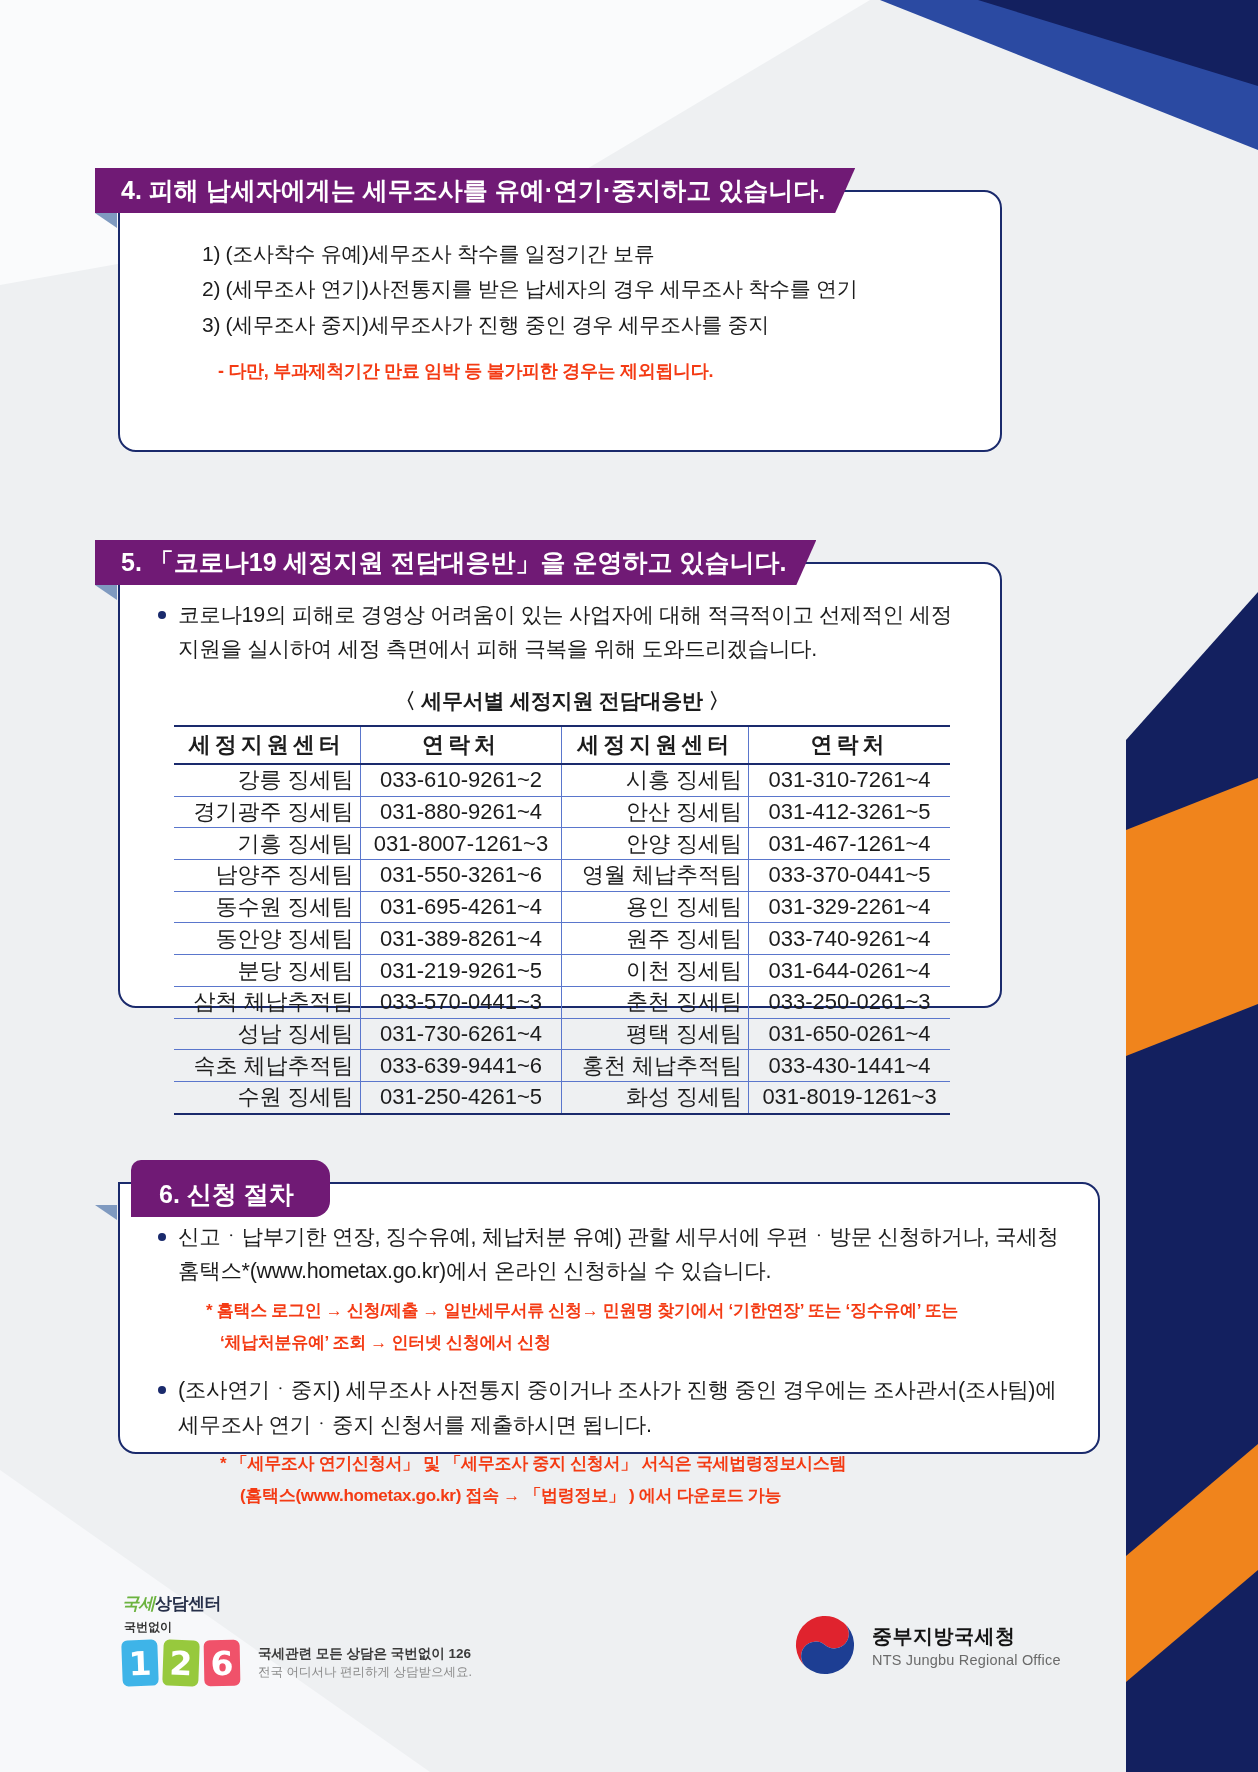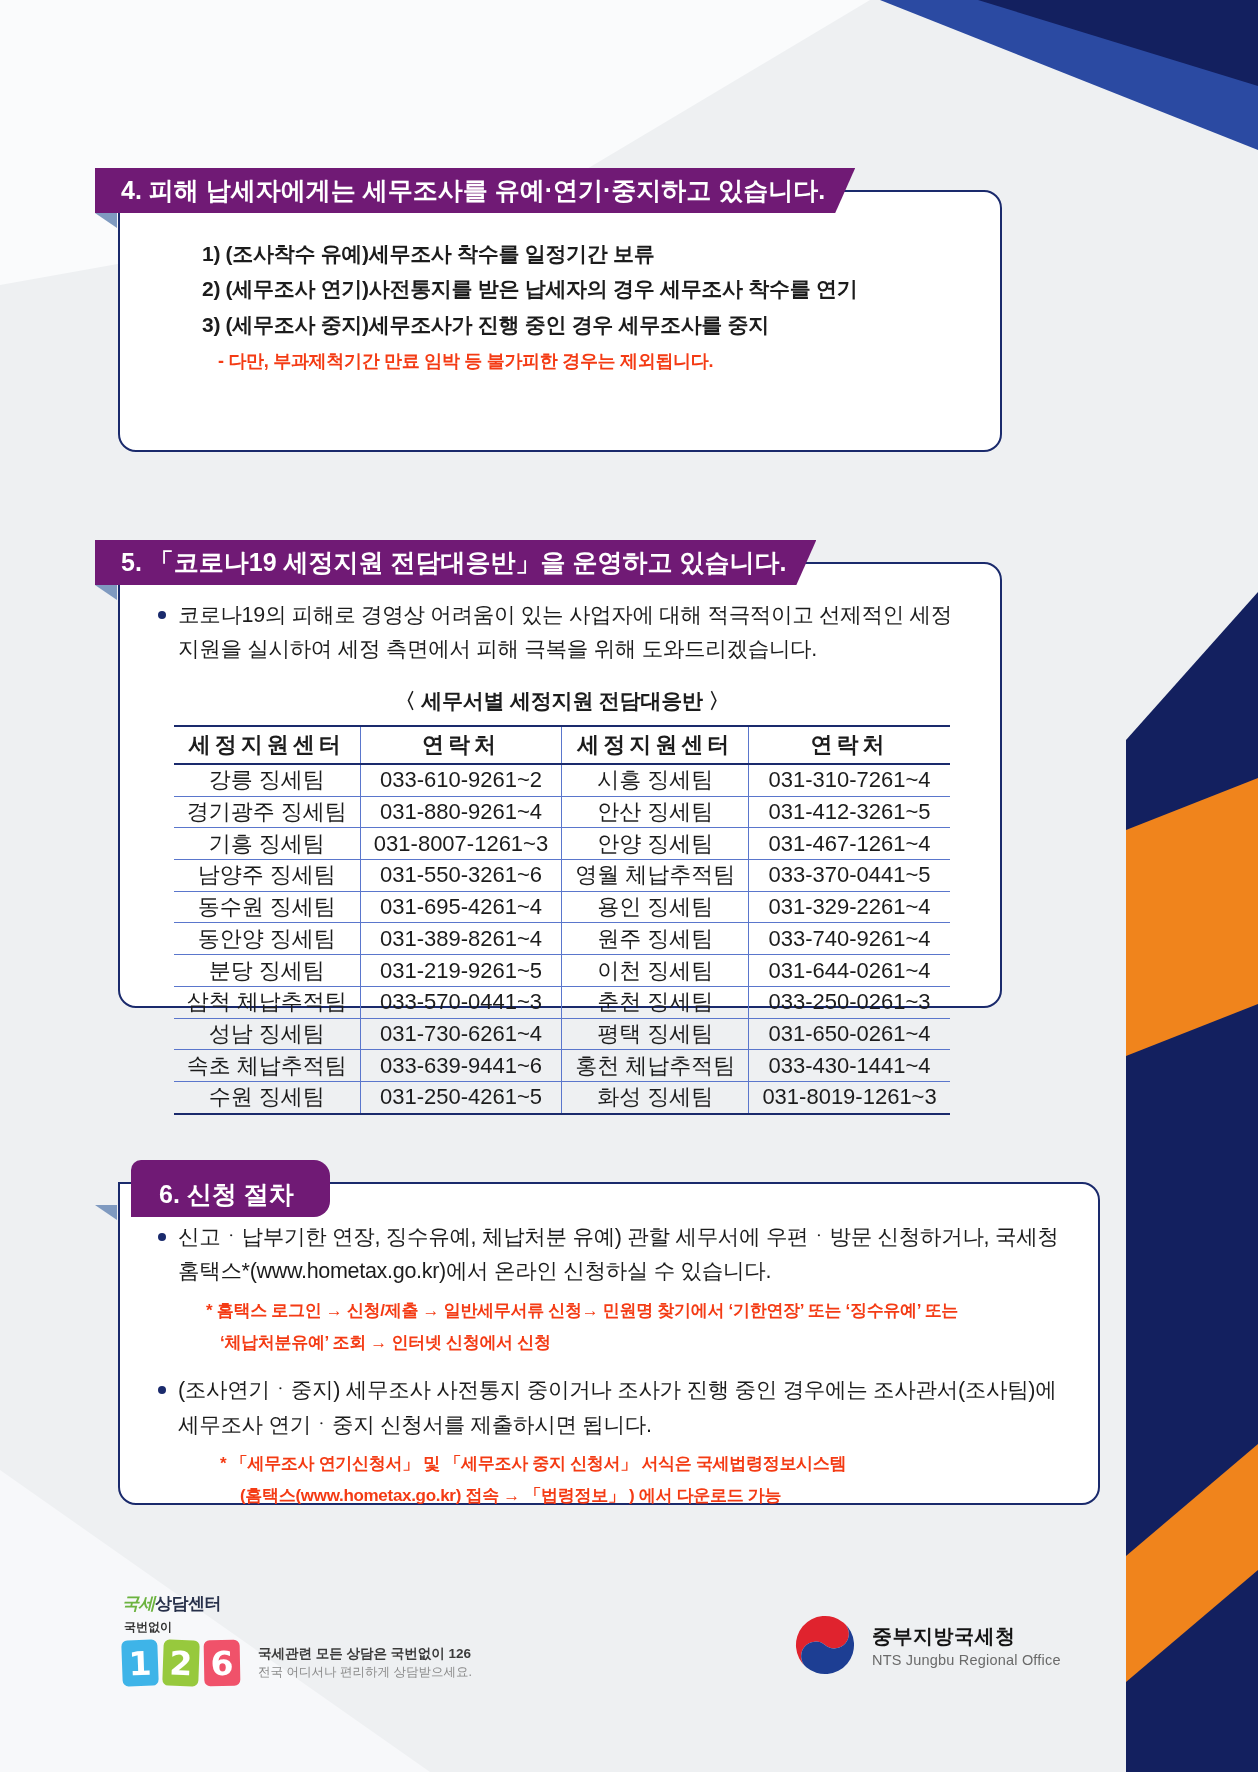--- a/index.html
+++ b/index.html
@@ -32,53 +32,53 @@
   .fold4{left:95px;top:213px;}
   .fold5{left:95px;top:585px;}
   .fold6{left:95px;top:1205px;}
 
   .box{
     position:absolute;background:#ffffff;border:2.5px solid #1a2a6c;
     border-radius:0 18px 18px 18px;box-sizing:border-box;z-index:1;
   }
   .box4{left:118px;top:190px;width:884px;height:262px;padding:36px 34px 18px 38px;}
   .box5{left:118px;top:562px;width:884px;height:446px;padding:34px 34px 18px 38px;}
-  .box6{left:118px;top:1182px;width:982px;height:323px;padding:36px 34px 18px 38px;}
+  .box6{left:118px;top:1182px;width:982px;height:272px;padding:36px 34px 18px 38px;}
 
   .bullet-row{display:flex;align-items:flex-start;}
   .dot{
     flex:0 0 auto;width:8px;height:8px;border-radius:50%;
     background:#1a2a6c;margin:13px 12px 0 0;
   }
   .para{margin:0;font-size:21.5px;line-height:1.6;letter-spacing:-0.3px;}
   .para .b{font-weight:bold;}
   .para sup{font-size:0.62em;}
 
-  .numlist{margin:8px 0 6px 44px;font-weight:bold;}
+  .numlist{margin:8px 0 16px 44px;}
   .numitem{font-size:21px;line-height:1.68;letter-spacing:-0.3px;}
   .rednote{
     margin:4px 0 0 60px;color:#f43b14;font-weight:bold;
     font-size:18px;line-height:1.5;letter-spacing:-0.3px;
   }
 
   .tbl-caption{
     text-align:center;font-weight:bold;font-size:21px;margin:20px 0 10px 0;
     letter-spacing:-0.2px;
   }
   table.contact{border-collapse:collapse;margin:0 auto;width:776px;font-size:22px;}
   table.contact th{
     font-weight:bold;letter-spacing:4px;padding:3px 6px;
     border-top:2.5px solid #1a2a6c;border-bottom:2.5px solid #1a2a6c;
     text-align:center;
   }
   table.contact td{padding:1.5px 6px;line-height:1.26;}
   table.contact tbody td{border-bottom:1px solid #5a76cc;}
   table.contact tbody tr:last-child td{border-bottom:2.5px solid #1a2a6c;}
   table.contact th + th, table.contact td + td{border-left:1.5px solid #5a76cc;}
-  td.c-name{text-align:center;padding-left:30px;}
+  td.c-name{text-align:right;padding-left:30px;}
   td.c-phone{text-align:center;}
 
   .note-block{margin:6px 0 14px 48px;color:#f43b14;font-weight:bold;
     font-size:17px;line-height:1.9;letter-spacing:-0.3px;}
   .note-block .note-line:nth-child(2){margin-left:14px;}
   .note2{margin-left:62px;}
   .note2 .note-line:nth-child(2){margin-left:20px;}
   .b6{margin-top:10px;}
 
   

